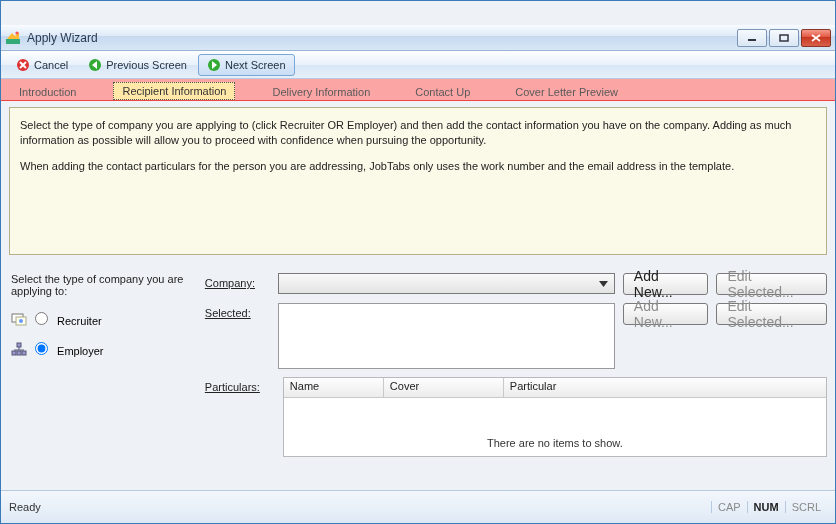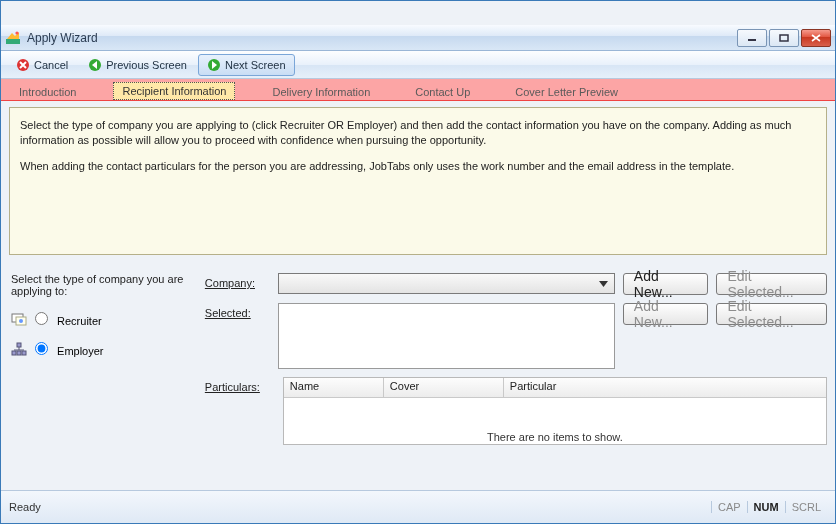--- a/index.html
+++ b/index.html
@@ -160,21 +160,21 @@
     margin-left: 8px;
     font-size: 14px;
     cursor: pointer;
     color: #222;
   }
   .btn.disabled { color: #8d8d8d; cursor: default; }
 
   .grid {
     border: 1px solid #b9b9b9;
     background: #fff;
-    height: 68px;
+    height: 80px;
     width: 544px;
     display: flex; flex-direction: column; gap: 32px;
   }
   .grid-head {
     display: flex;
     background: linear-gradient(to bottom,#fdfdfd,#ececec);
     border-bottom: 1px solid #c9c9c9;
     height: 20px;
   }
   .gh {

